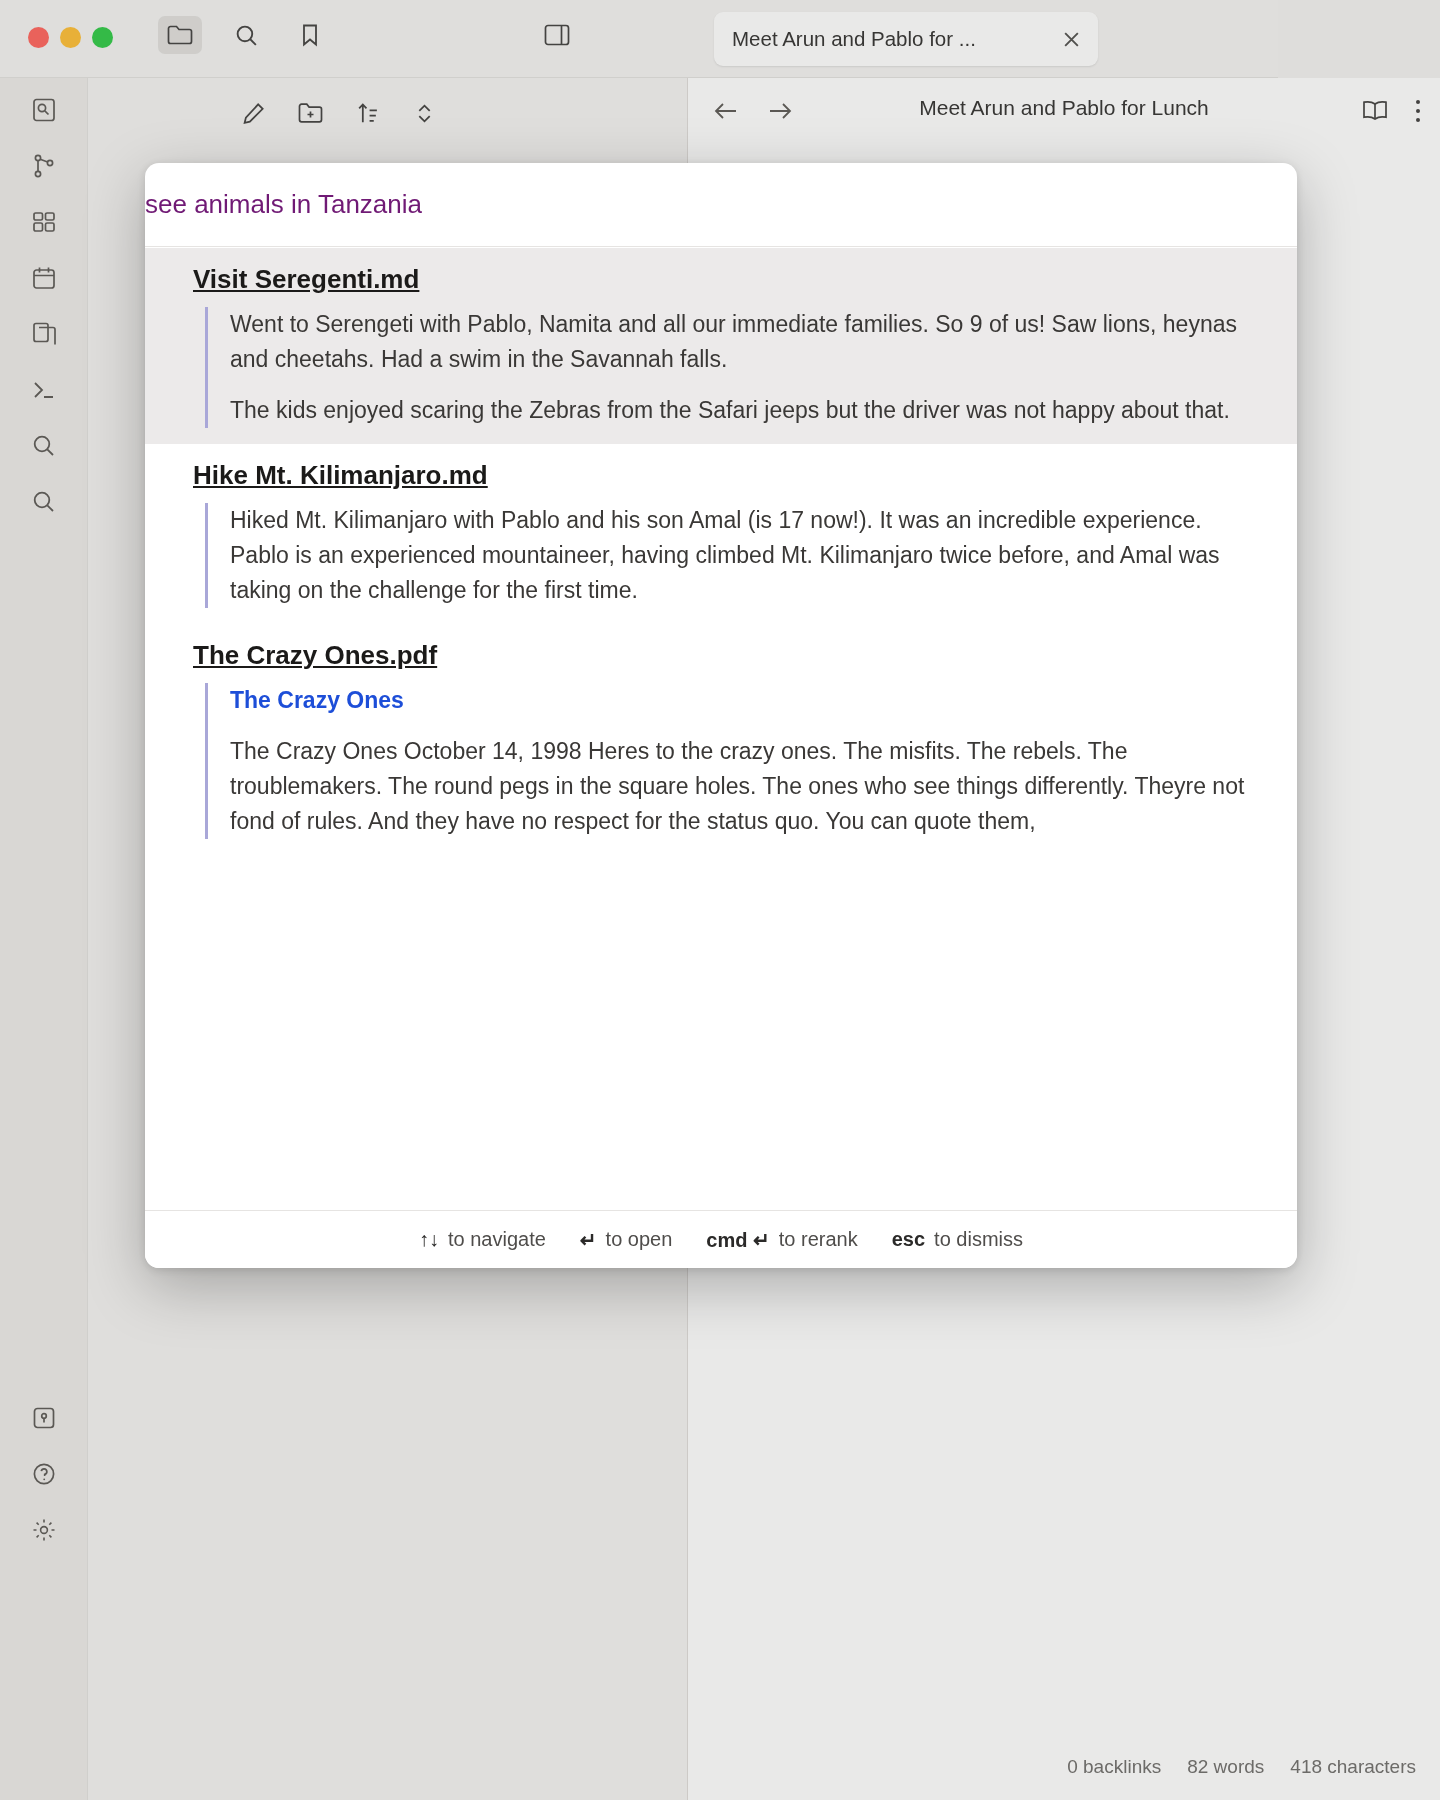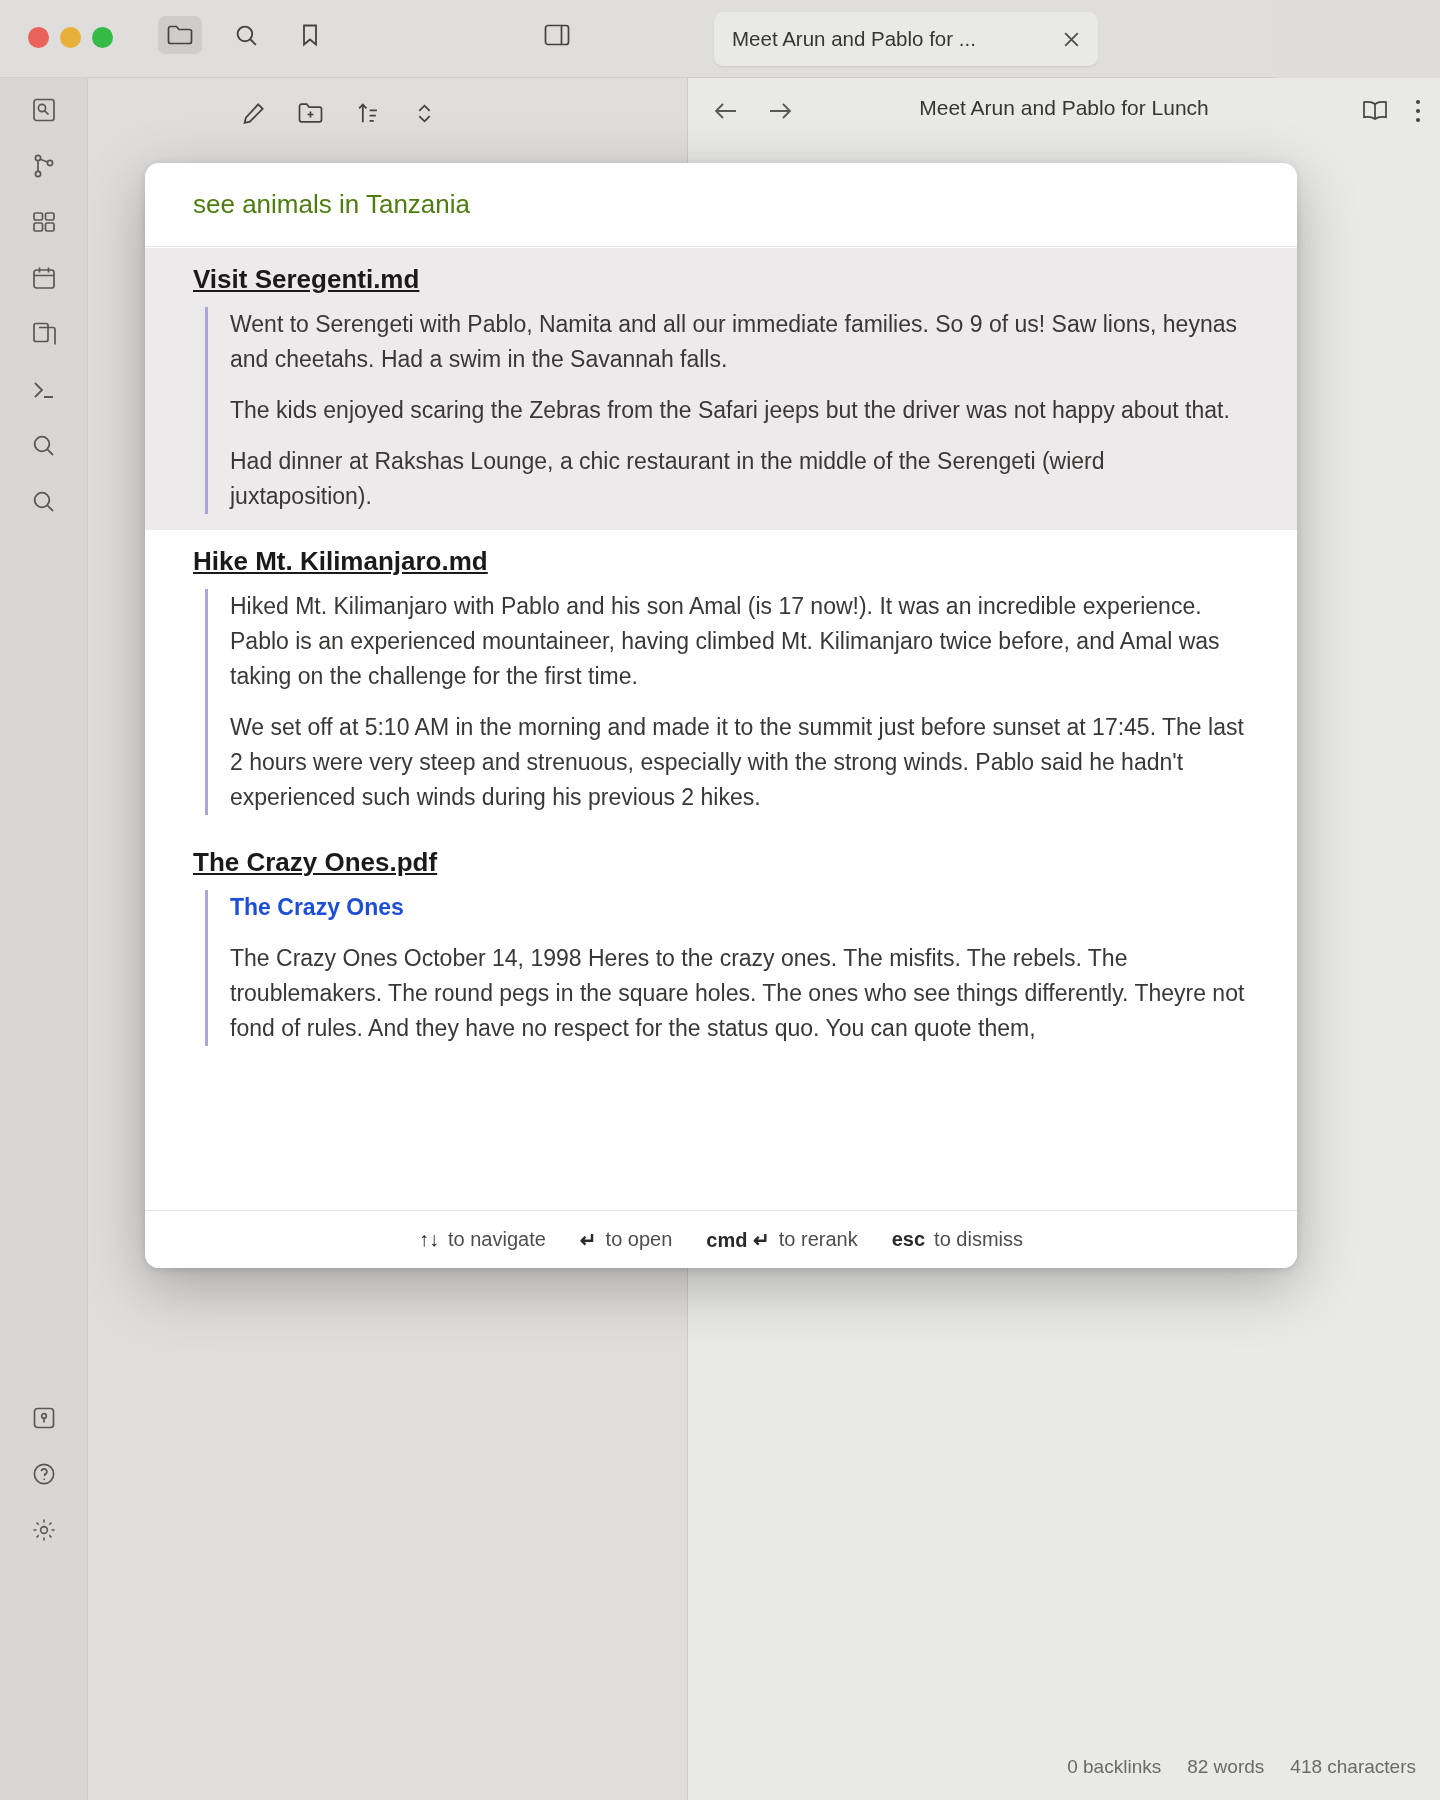--- a/index.html
+++ b/index.html
@@ -226,25 +226,24 @@
     overflow: hidden;
     box-sizing: border-box;
   }
   .palette-input {
     position: absolute;
     top: 0; left: 0;
     width: 1152px;
     height: 84px;
     display: flex;
     align-items: center;
-    padding-left: 48px;
     box-sizing: border-box;
     border-bottom: 1px solid #e6e4e2;
     font-size: 26px;
-    color: #4d7c0f;
+    color: #701a75;
     background: transparent;
   }
   .results {
     position: absolute;
     top: 85px; left: 0;
     width: 1152px;
     height: 963px;
     overflow: hidden;
   }
   .result {
@@ -503,29 +502,27 @@
   <div class="palette">
     <div class="palette-input" placeholder="Search...">see animals in Tanzania</div>
 
     <div class="results">
 
       <div class="result selected">
         <div class="result-title">Visit Seregenti.md</div>
         <div class="snippets">
           <div class="snippet">Went to Serengeti with Pablo, Namita and all our immediate families. So 9 of us! Saw lions, heynas and cheetahs. Had a swim in the Savannah falls.</div>
           <div class="snippet">The kids enjoyed scaring the Zebras from the Safari jeeps but the driver was not happy about that.</div>
-          <div class="snippet">Had dinner at Rakshas Lounge, a chic restaurant in the middle of the Serengeti (wierd juxtaposition).</div>
         </div>
       </div>
 
       <div class="result">
         <div class="result-title">Hike Mt. Kilimanjaro.md</div>
         <div class="snippets">
           <div class="snippet">Hiked Mt. Kilimanjaro with Pablo and his son Amal (is 17 now!). It was an incredible experience. Pablo is an experienced mountaineer, having climbed Mt. Kilimanjaro twice before, and Amal was taking on the challenge for the first time.</div>
-          <div class="snippet">We set off at 5:10 AM in the morning and made it to the summit just before sunset at 17:45. The last 2 hours were very steep and strenuous, especially with the strong winds. Pablo said he hadn't experienced such winds during his previous 2 hikes.</div>
         </div>
       </div>
 
       <div class="result">
         <div class="result-title">The Crazy Ones.pdf</div>
         <div class="snippets">
           <div class="snippet bold">The Crazy Ones</div>
           <div class="snippet">The Crazy Ones October 14, 1998 Heres to the crazy ones. The misfits. The rebels. The troublemakers. The round pegs in the square holes. The ones who see things differently. Theyre not fond of rules. And they have no respect for the status quo. You can quote them,</div>
         </div>
       </div>

